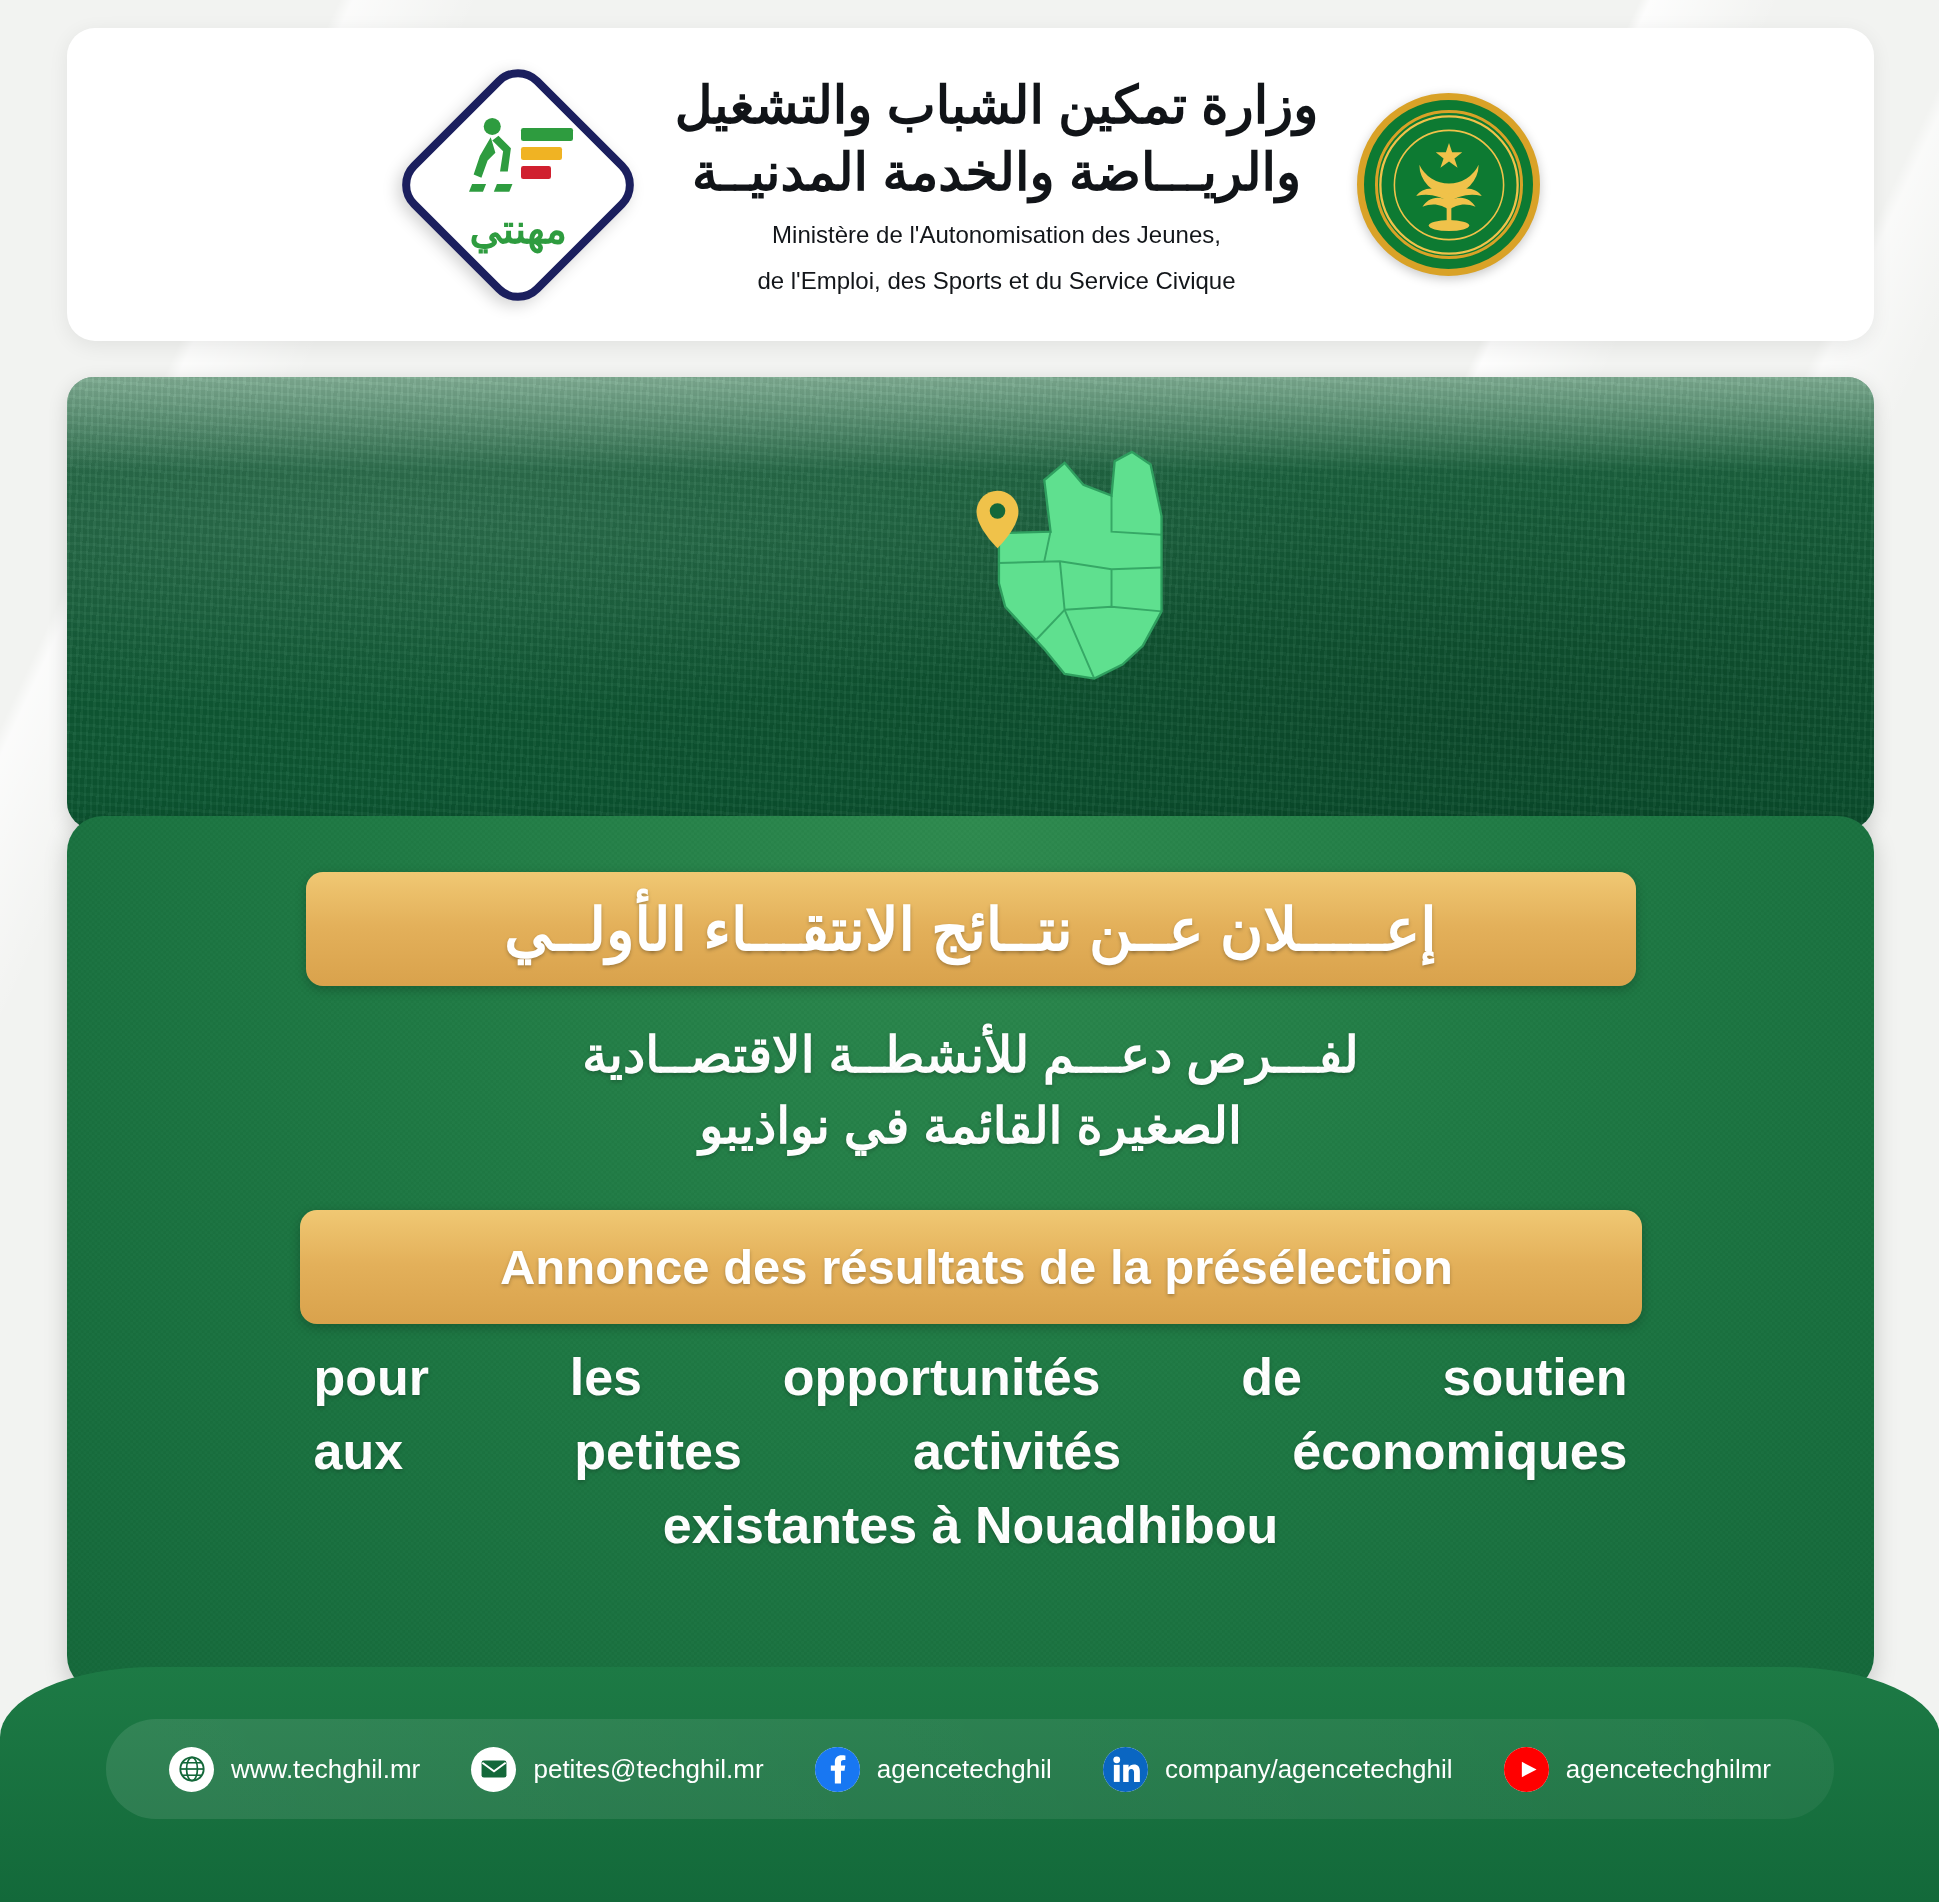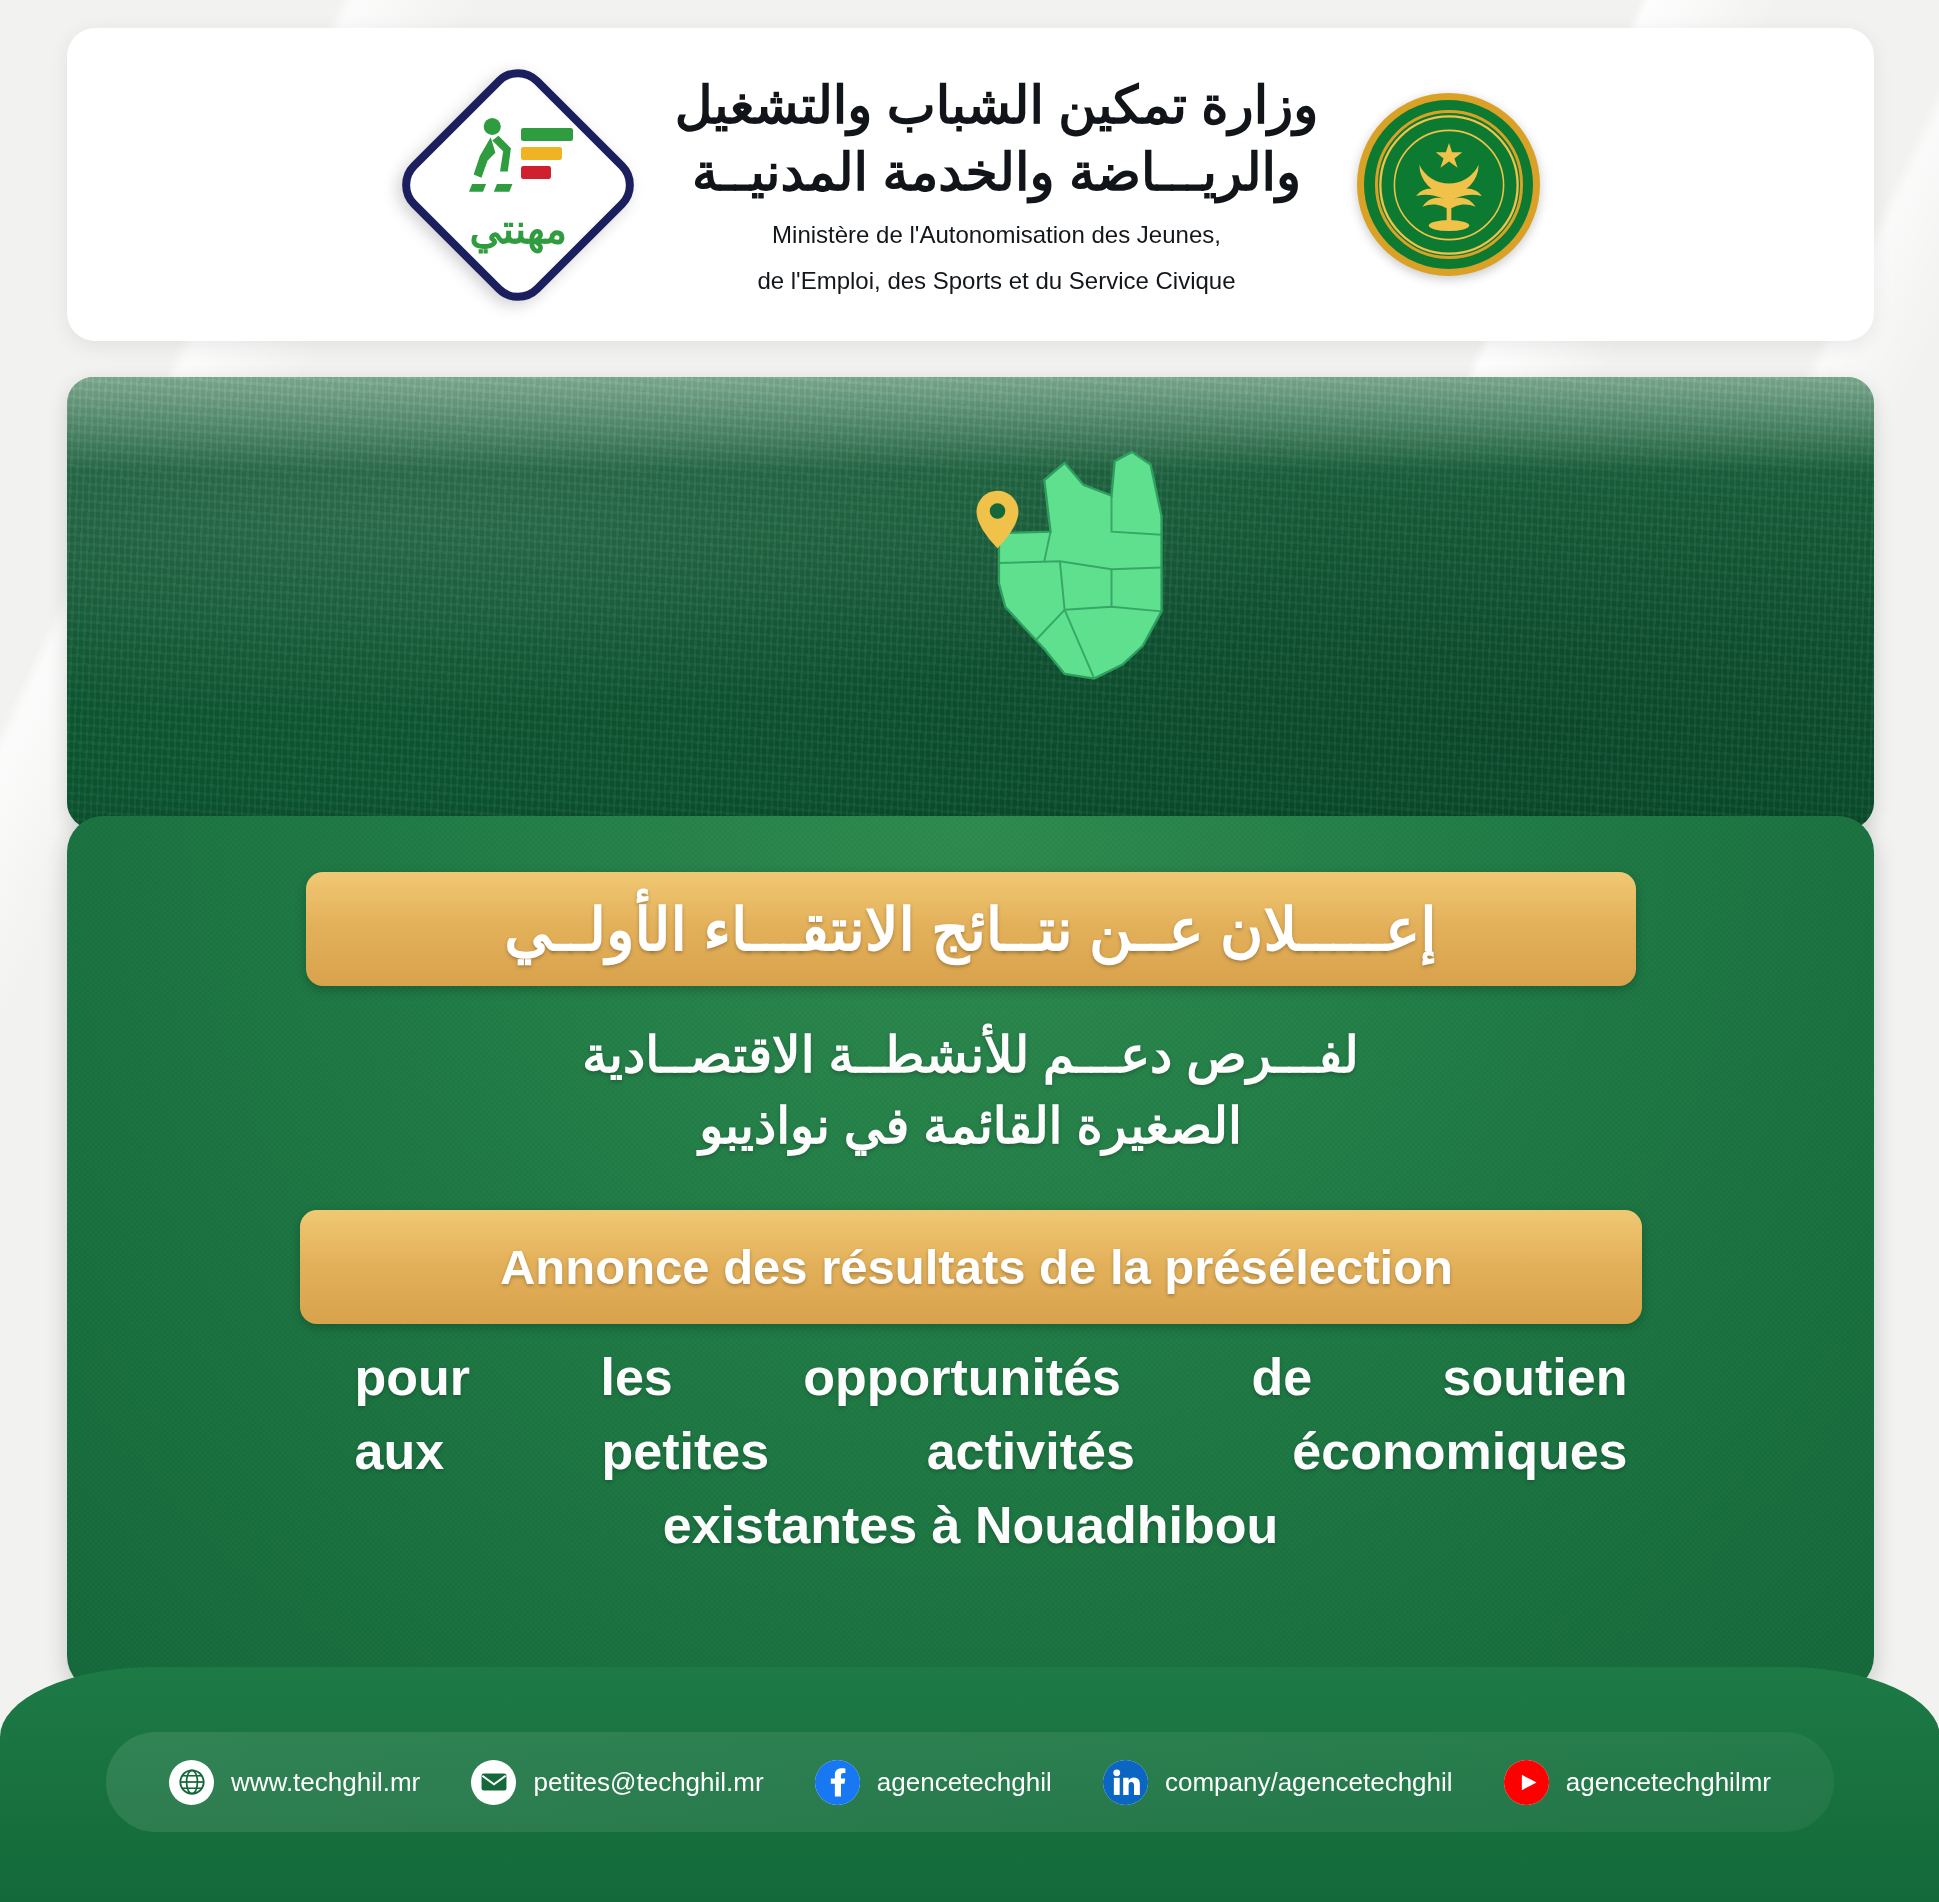--- a/index.html
+++ b/index.html
@@ -278,39 +278,38 @@
     line-height: 1.42;
     margin: 17px auto 0;
     width: 1314px;
     text-shadow: 0 2.3px 4.7px rgba(0,0,0,0.22);
   }
   .sub-fr .line { display: block; }
   .sub-fr .justified {
     display: block;
     text-align: justify;
     text-align-last: justify;
-    margin-left: 41px;
   }
 
   
   .footer {
     position: absolute;
     left: 0;
     right: 0;
     bottom: 0;
     height: 235px;
     background: linear-gradient(180deg, #1d7a45 0%, #13693a 100%);
     border-top-left-radius: 156px 70px;
     border-top-right-radius: 156px 70px;
   }
   .footer-bar {
     position: absolute;
     left: 106px;
     right: 106px;
-    top: 65px;
+    top: 52px;
     height: 100px;
     border-radius: 50px;
     background: linear-gradient(90deg, rgba(255,255,255,0.10), rgba(255,255,255,0.05));
     display: flex;
     align-items: center;
     justify-content: space-between;
     padding: 0 63px;
     box-sizing: border-box;
     gap: 24px;
   }

